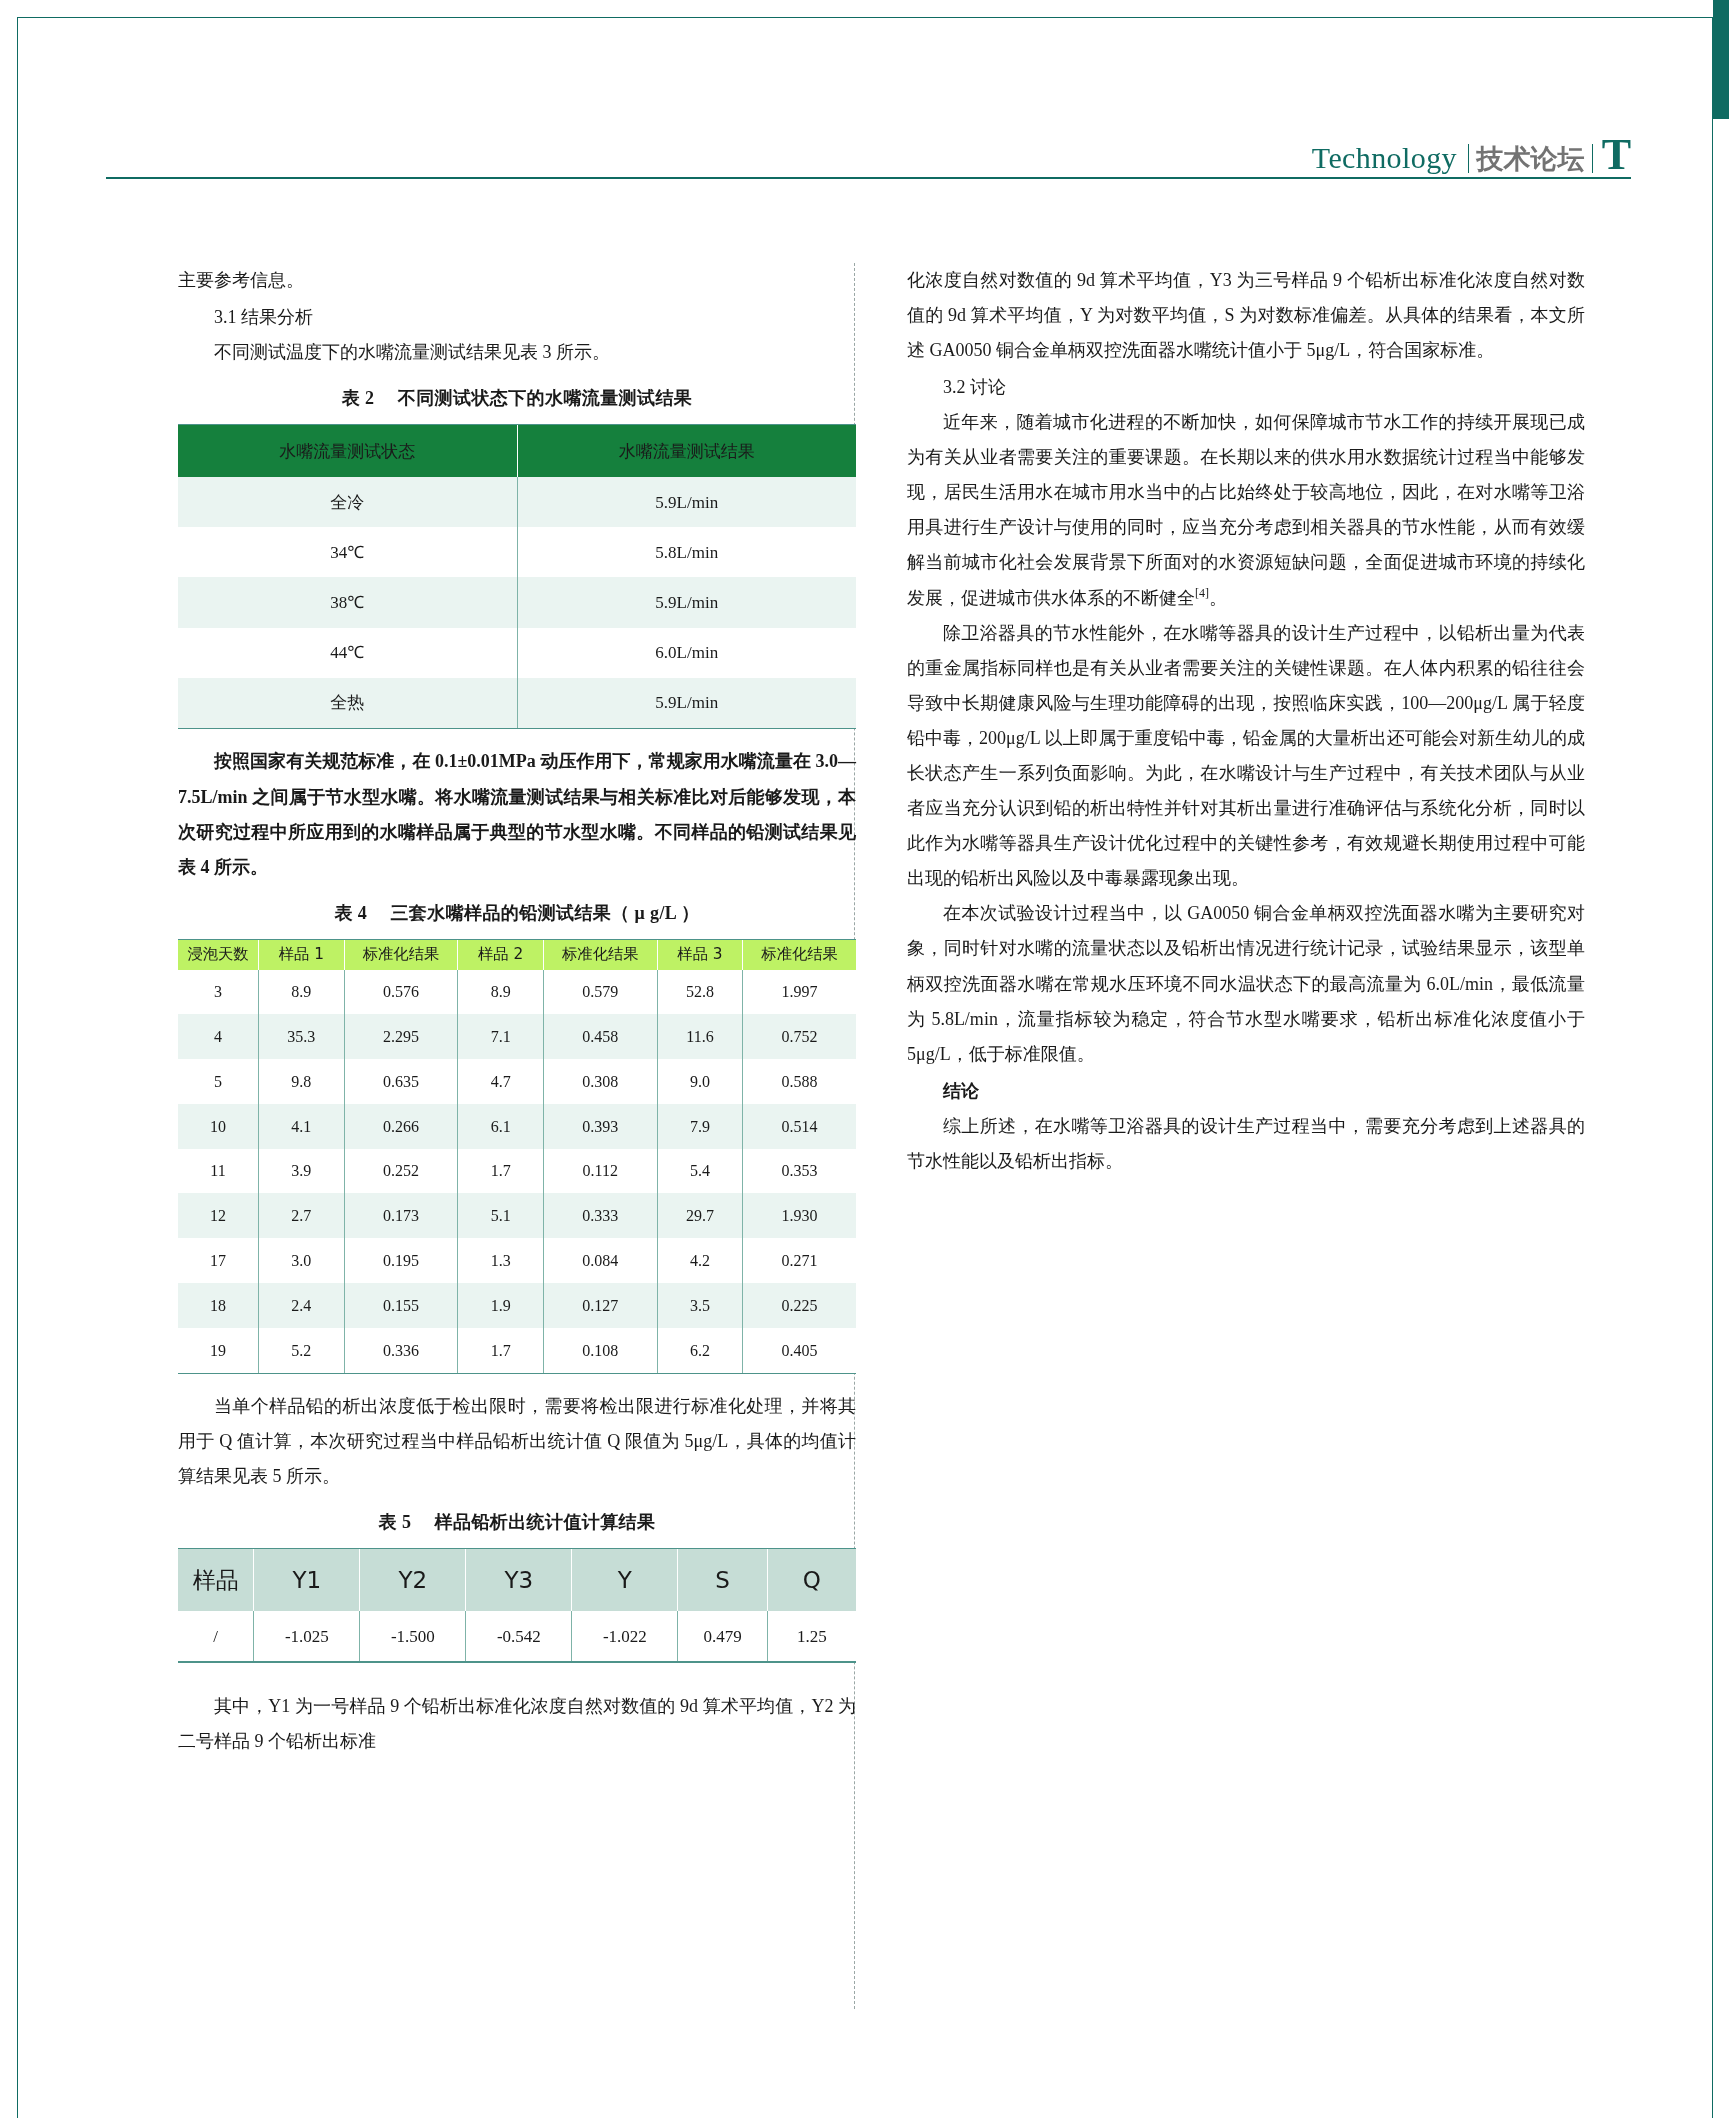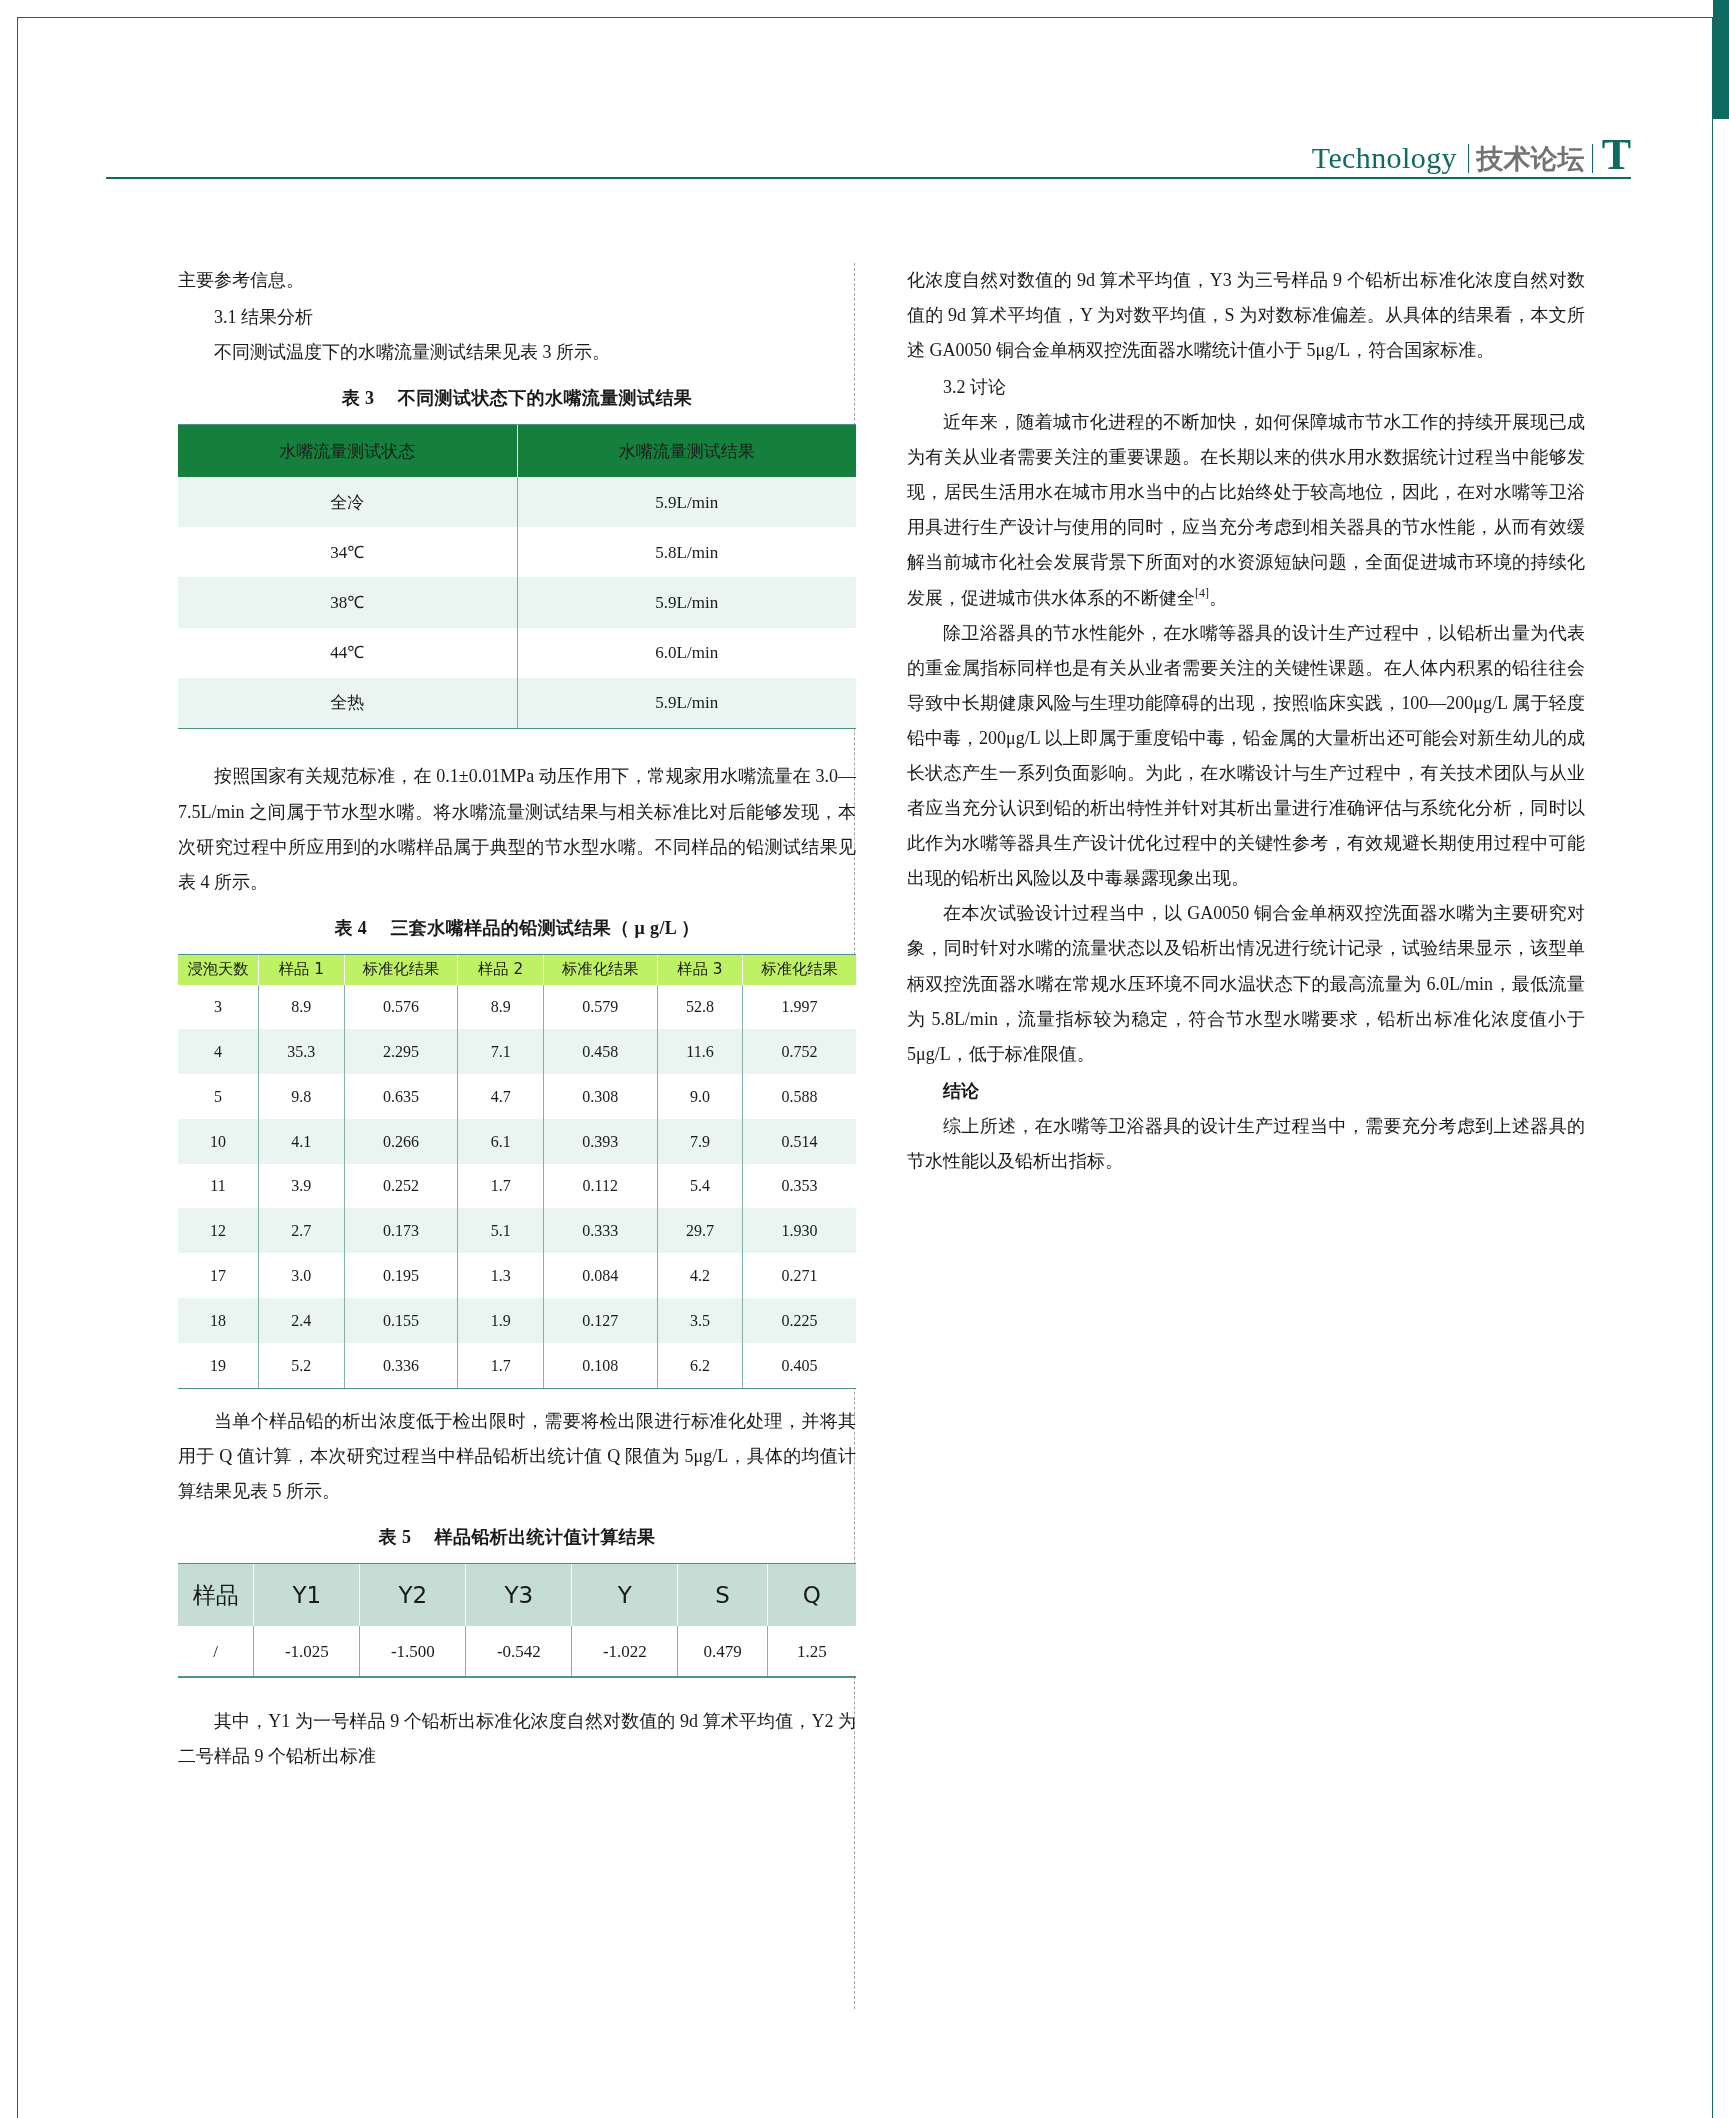--- a/index.html
+++ b/index.html
@@ -189,21 +189,21 @@
 <div class="col-divider"></div>
 
 <div class="col col-left">
 
   <p>主要参考信息。</p>
 
   <p class="sec-head">3.1 结果分析</p>
 
   <p class="indent">不同测试温度下的水嘴流量测试结果见表 3 所示。</p>
 
-  <div class="tbl-caption">表 3　 不同测试状态下的水嘴流量测试结果</div>
+  <div class="tbl-caption">表 2　 不同测试状态下的水嘴流量测试结果</div>
 
   <div class="t3-wrap">
     <div class="t3-topline"></div>
     <table class="t3">
       <thead>
         <tr>
           <th>水嘴流量测试状态</th>
           <th>水嘴流量测试结果</th>
         </tr>
       </thead>
@@ -226,21 +226,21 @@
         </tr>
         <tr>
           <td>全热</td>
           <td>5.9L/min</td>
         </tr>
       </tbody>
     </table>
     <div class="t3-botline"></div>
   </div>
 
-  <p class="indent" style="margin-top:30px;">按照国家有关规范标准，在 0.1±0.01MPa 动压作用下，常规家用水嘴流量在 3.0—7.5L/min 之间属于节水型水嘴。将水嘴流量测试结果与相关标准比对后能够发现，本次研究过程中所应用到的水嘴样品属于典型的节水型水嘴。不同样品的铅测试结果见表 4 所示。</p>
+  <p class="indent" style="margin-top:15px;font-weight:bold;">按照国家有关规范标准，在 0.1±0.01MPa 动压作用下，常规家用水嘴流量在 3.0—7.5L/min 之间属于节水型水嘴。将水嘴流量测试结果与相关标准比对后能够发现，本次研究过程中所应用到的水嘴样品属于典型的节水型水嘴。不同样品的铅测试结果见表 4 所示。</p>
 
   <div class="tbl-caption">表 4　 三套水嘴样品的铅测试结果（ μ g/L ）</div>
 
   <div>
     <div class="rule-teal"></div>
     <table class="t4">
       <thead>
         <tr>
           <th style="width:72px">浸泡天数</th>
           <th style="width:76px">样品 1</th>

